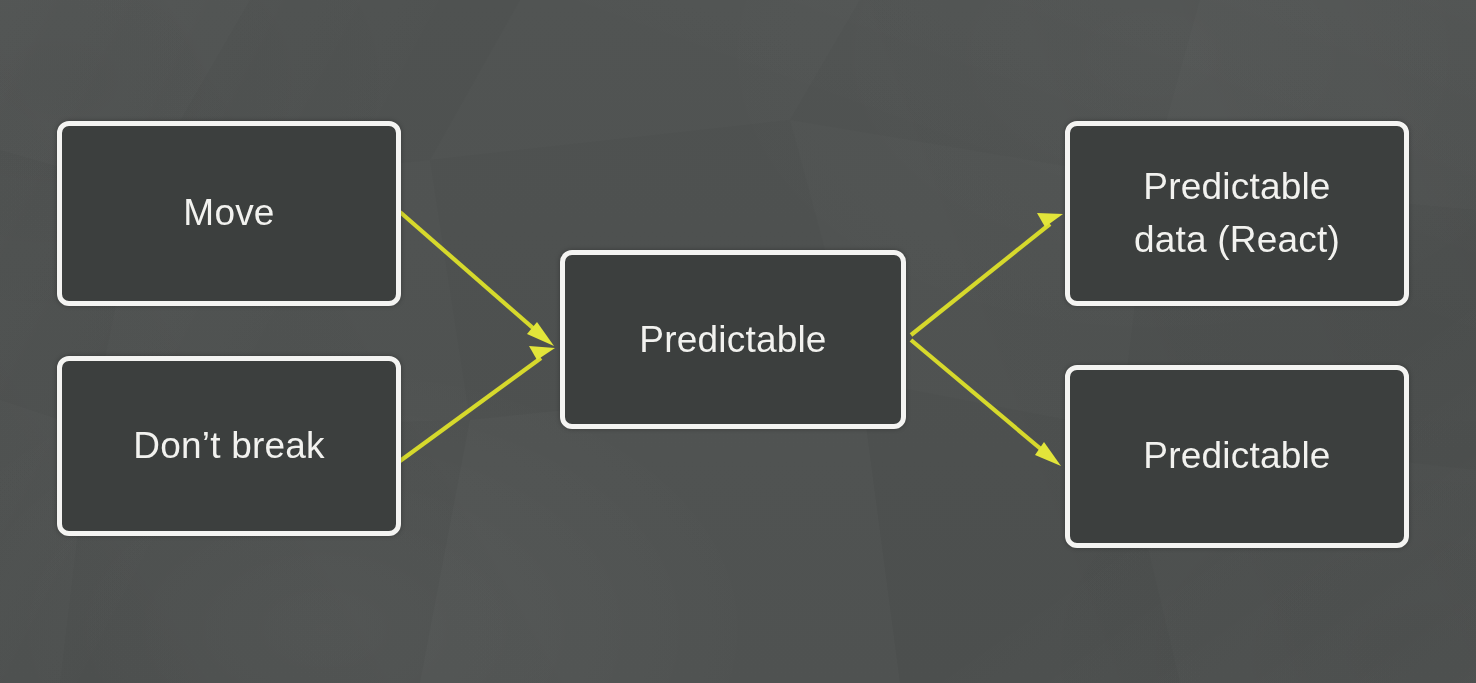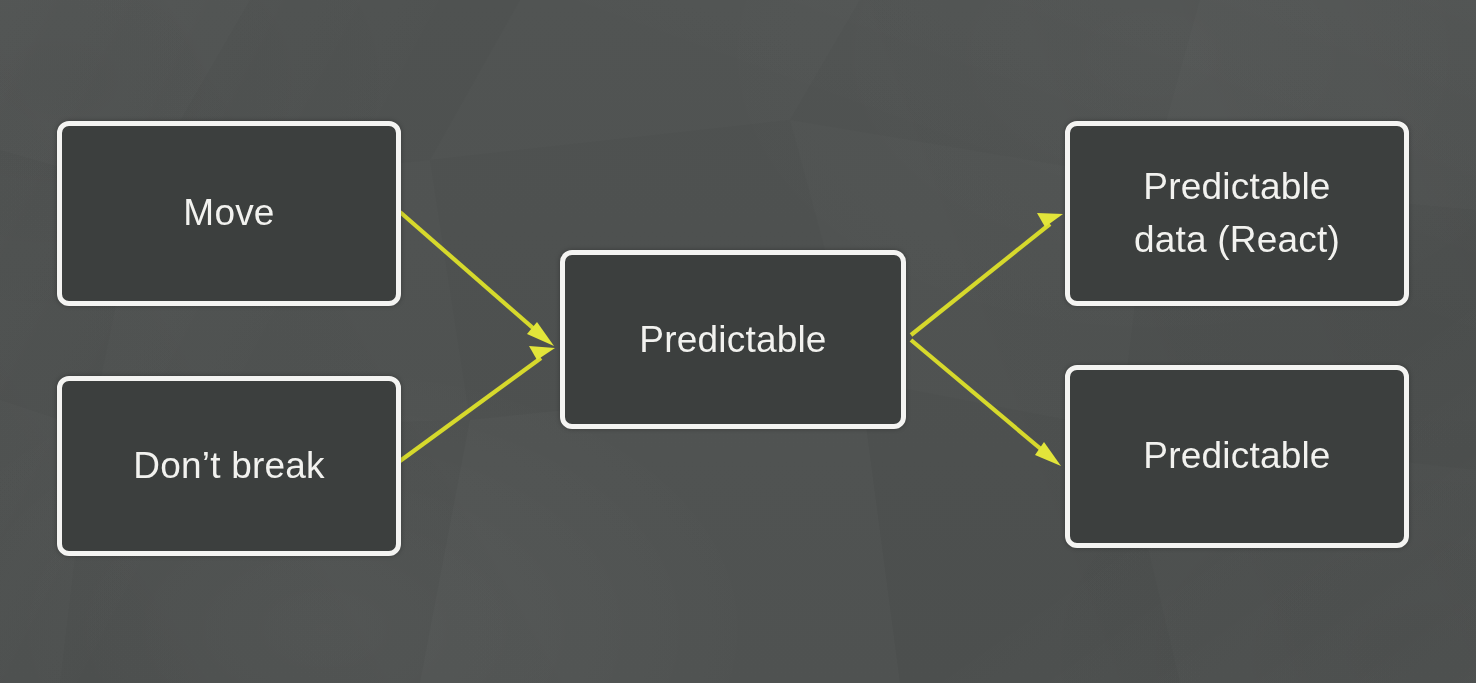--- a/index.html
+++ b/index.html
@@ -61,21 +61,21 @@
     text-align: center;
     letter-spacing: 0.2px;
     box-shadow: 0 0 5px rgba(0,0,0,0.28);
   }
   .node .line {
     display: block;
     white-space: nowrap;
   }
 
   #node-move-faster        { left: 57px;   top: 121px; width: 344px; height: 185px; font-size: 37px; line-height: 1.42; }
-  #node-dont-break-things  { left: 57px;   top: 376px; width: 344px; height: 180px; font-size: 37px; line-height: 1.42; }
+  #node-dont-break-things  { left: 57px;   top: 356px; width: 344px; height: 180px; font-size: 37px; line-height: 1.42; }
   #node-predictable-code   { left: 560px;  top: 250px; width: 346px; height: 179px; font-size: 37px; line-height: 1.50; }
   #node-predictable-data   { left: 1065px; top: 121px; width: 344px; height: 185px; font-size: 37px; line-height: 1.42; }
   #node-predictable-ui     { left: 1065px; top: 365px; width: 344px; height: 183px; font-size: 37px; line-height: 1.42; }
 
   #arrows {
     position: absolute;
     left: 0; top: 0;
     width: 1476px;
     height: 683px;
     pointer-events: none;

